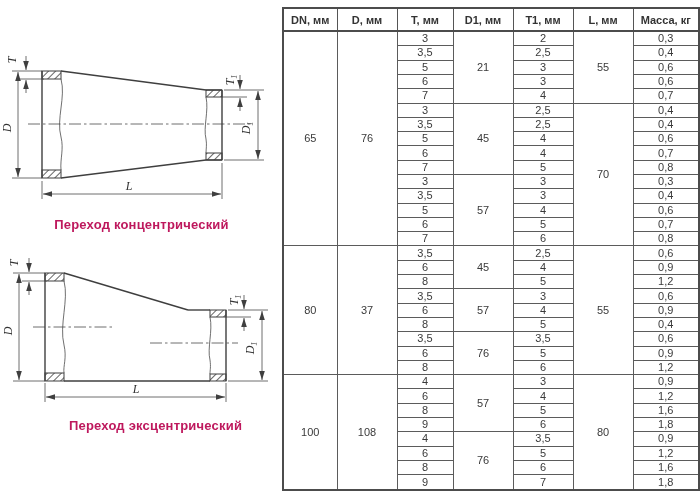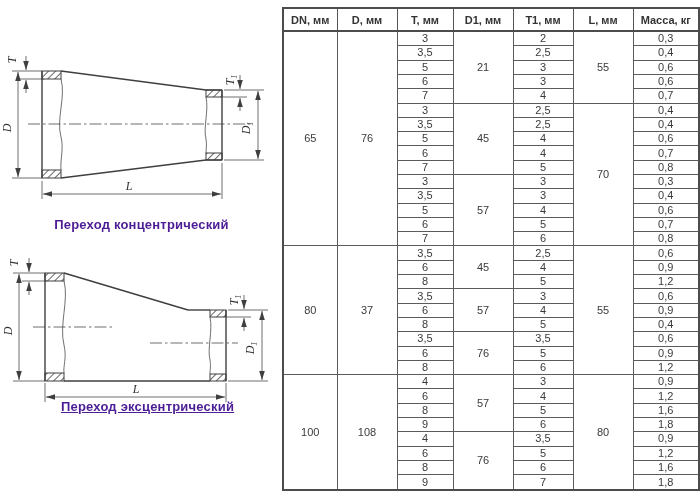--- a/index.html
+++ b/index.html
@@ -6,24 +6,24 @@
   body{
     width:700px;height:496px;position:relative;background:#ffffff;
     font-family:"Liberation Sans",sans-serif;color:#3a3a3a;overflow:hidden;
   }
   .left-panel{position:absolute;left:0;top:0;width:283px;height:496px;}
   .drawing-svg{position:absolute;left:0;}
   #svg-concentric{top:27px;width:266px;height:186px;}
   #svg-eccentric{top:250px;width:283px;height:162px;}
   .caption{
     position:absolute;left:0;width:283px;text-align:center;
-    font-size:13px;font-weight:bold;color:#4c1d95;letter-spacing:0.2px;
+    font-size:13px;font-weight:bold;color:#be185d;letter-spacing:0.2px;
   }
   #caption-1{top:217px;}
-  #caption-2{top:399px;padding-left:12px;width:271px;text-decoration:underline;}
+  #caption-2{top:418px;padding-left:20px;width:271px;}
 
   .table-panel{position:absolute;left:282px;top:7px;width:496px;height:484px;}
   table.dim-table{
     border-collapse:collapse;table-layout:fixed;width:416px;height:484px;
     border:2px solid #4c4c4c;
   }
   .dim-table th{
     border:1.5px solid #555;border-bottom:2px solid #4c4c4c;
     font-size:11px;font-weight:bold;color:#333;height:21px;padding:0;
     text-align:center;vertical-align:middle;background:#fff;

